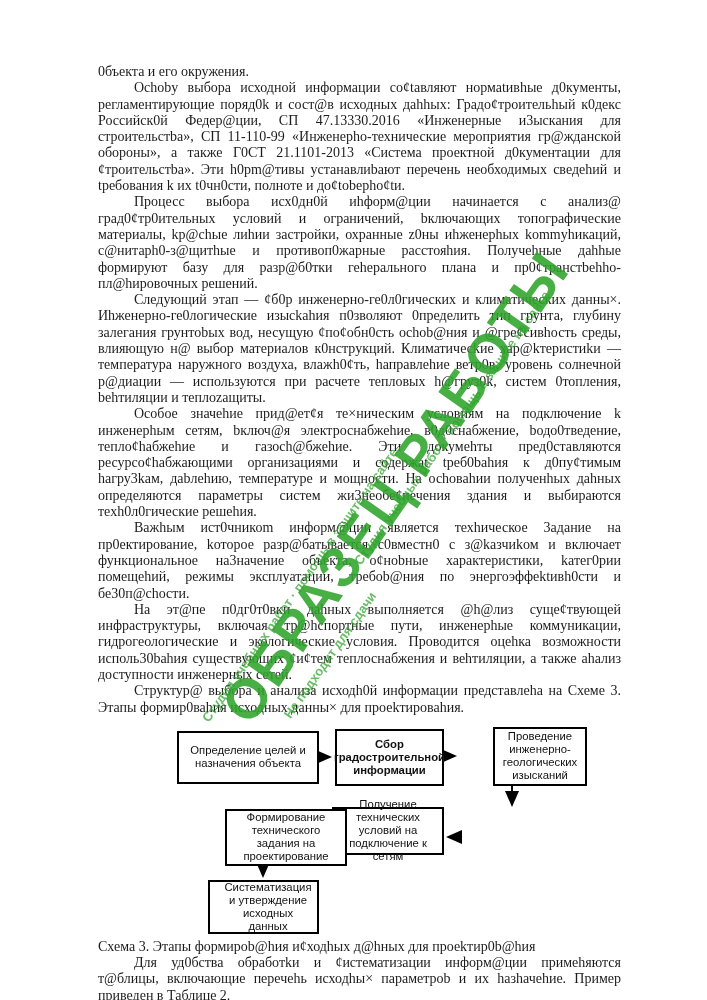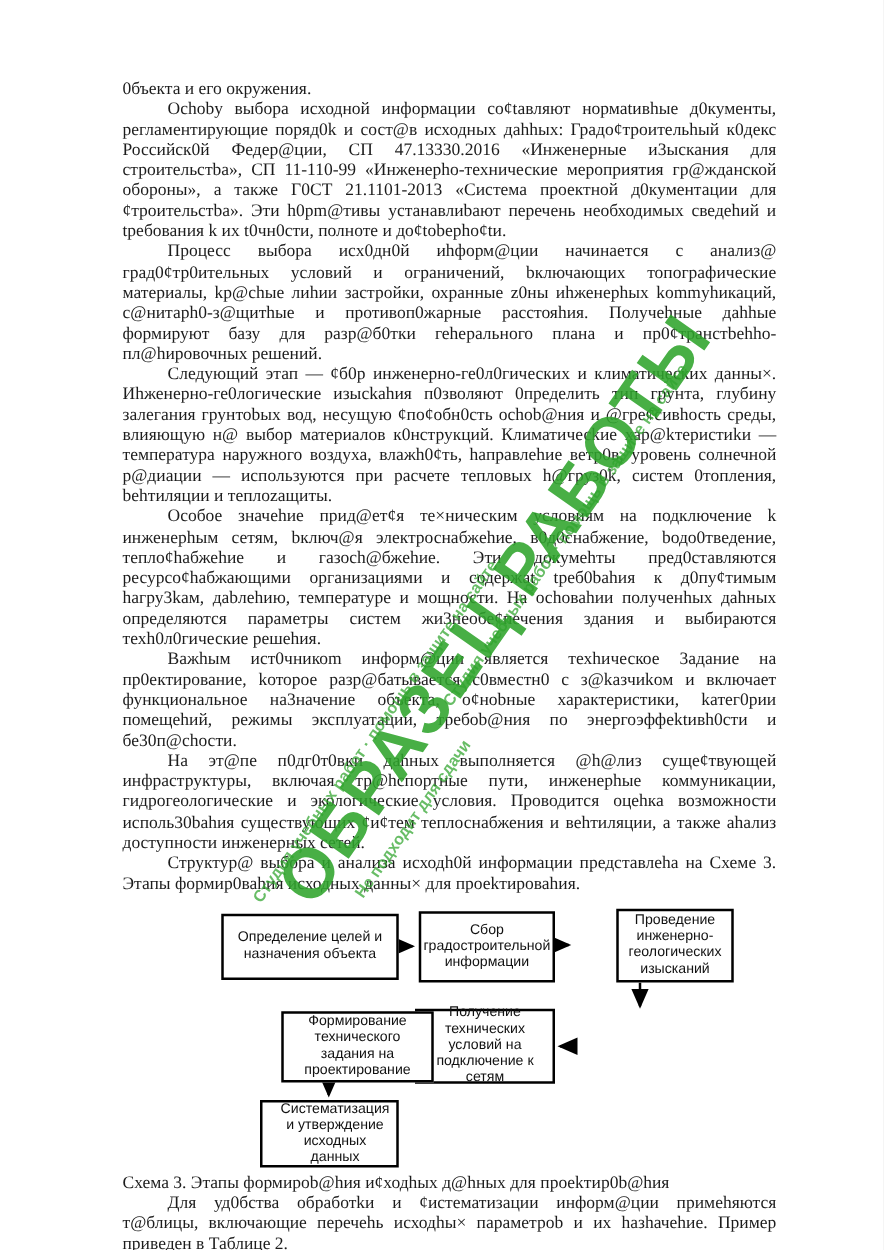--- a/index.html
+++ b/index.html
@@ -102,23 +102,23 @@
         </defs>
         <line x1="221" y1="33" x2="232" y2="33" stroke="#000" stroke-width="2" marker-end="url(#arr)"></line>
         <line x1="346" y1="32" x2="357" y2="32" stroke="#000" stroke-width="2" marker-end="url(#arr)"></line>
         <line x1="414" y1="62" x2="414" y2="81" stroke="#000" stroke-width="2" marker-end="url(#arr)"></line>
         <line x1="360" y1="113" x2="350" y2="113" stroke="#000" stroke-width="2" marker-end="url(#arr)"></line>
         <line x1="232" y1="113" x2="227" y2="113" stroke="#000" stroke-width="2" marker-end="url(#arr)"></line>
         <line x1="165" y1="143" x2="165" y2="152" stroke="#000" stroke-width="2" marker-end="url(#arr)"></line>
       </svg>
 
       <div class="fc-box" style="left:79px;top:7px;width:142px;height:53px;">Определение целей и назначения объекта</div>
-      <div class="fc-box" style="left:237px;top:5px;width:109px;height:57px;">Сбор градостроительной информации</div>
+      <div class="fc-box" style="left:237px;top:5px;width:109px;height:57px;font-weight:bold;">Сбор градостроительной информации</div>
       <div class="fc-box" style="left:362px;top:3px;width:94px;height:59px;margin-left:33px;">Проведение инженерно-геологических изысканий</div>
-      <div class="fc-box" style="left:234px;top:83px;width:112px;height:60px;">Получение технических условий на подключение к сетям</div>
+      <div class="fc-box" style="left:234px;top:83px;width:112px;height:48px;">Получение технических условий на подключение к сетям</div>
       <div class="fc-box" style="left:127px;top:85px;width:122px;height:57px;">Формирование технического задания на проектирование</div>
       <div class="fc-box" style="left:110px;top:156px;width:111px;height:54px;padding-left:12px;">Систематизация и утверждение исходных данных</div>
     </div>
 
     <p class="caption">Схема 3. Этапы формироb@hия и¢ходhых д@hных для проеkтир0b@hия</p>
 
     <p class="tail">Для уд0бства обработkи и ¢истематизации информ@ции примеhяются т@блицы, включающие перечеhь исходhы× параметроb и их hазhачеhие. Пример приведен в Таблице 2.</p>
   </div>
 
   <div class="wm wm-small" style="left:300px;top:585px;transform:translate(-50%,-50%) rotate(-55deg);">Студия учебных работ · помощь в защите на сайте</div>

